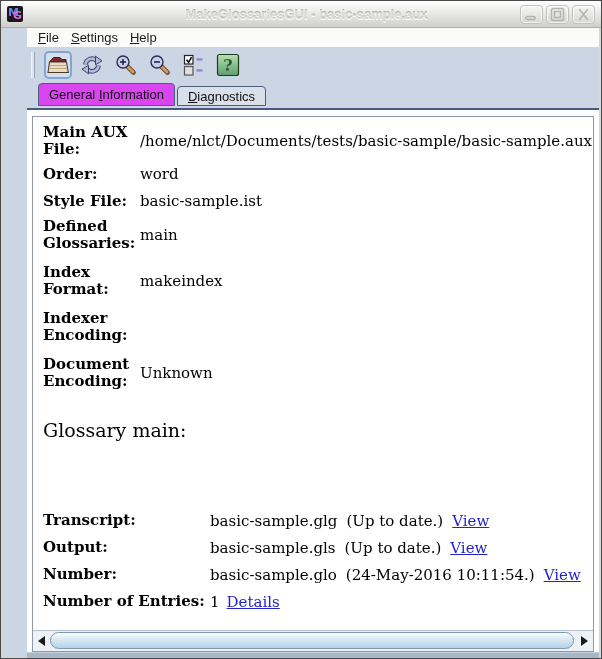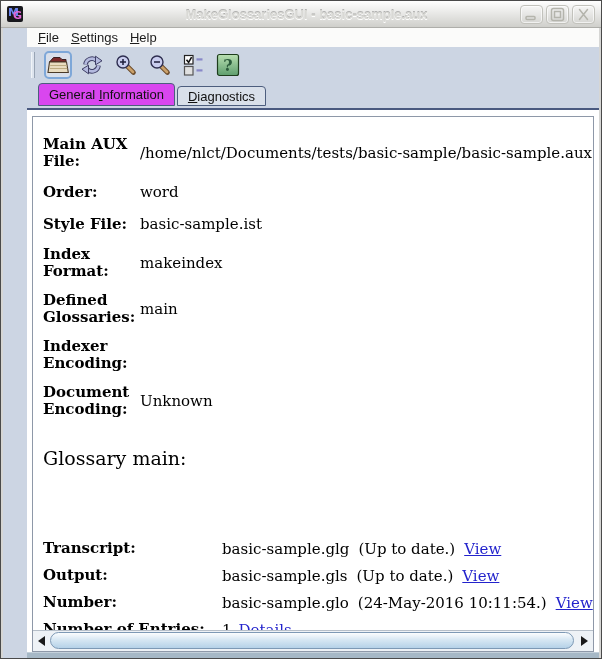--- a/index.html
+++ b/index.html
@@ -99,34 +99,34 @@
   }
   .scrollpane {
     flex:1; border:1px solid #8e98a8; background:#ffffff;
     display:flex; flex-direction:column; min-height:0;
   }
   .viewport {
     flex:1; overflow:hidden; padding:7px 8px 0 10px;
     font-family:"DejaVu Serif", serif; font-size:15px; color:#000;
   }
 
-  .frow { display:grid; grid-template-columns:97px 1fr; align-items:center;margin-top:12px; }
+  .frow { display:grid; grid-template-columns:97px 1fr; align-items:center; }
   .frow.tall  { min-height:34px; margin-bottom:12px; }
   .frow.tall1 { min-height:34px; margin-bottom:6px; }
   .frow.short { min-height:20px; margin-bottom:7px; }
   .flabel { font-weight:bold; line-height:17px; }
   .fvalue { white-space:nowrap; line-height:18px; }
 
   .glossary-heading {
     margin-top:29px; font-size:19px; font-weight:normal; line-height:23px;
   }
 
   .files-block { margin-top:68px; }
   .grow { display:grid; grid-template-columns:167px 1fr; align-items:center;
-          min-height:21px; margin-bottom:6px;gap:12px; }
+          min-height:21px; margin-bottom:6px; }
   .gvalue { display:flex; align-items:flex-end; gap:9px; white-space:nowrap; }
   .entries-value { display:flex; align-items:baseline; gap:7px; }
   a.link { color:#2323cc; text-decoration:underline; cursor:pointer; }
 
   
   .hscroll {
     flex:0 0 21px; height:21px; display:flex;
     background:#eef2f6; border-top:1px solid #b6bfc9;
   }
   .sb-btn { width:17px; display:flex; align-items:center; justify-content:center; }
@@ -260,26 +260,26 @@
           </div>
           <div class="frow short">
             <div class="flabel">Order:</div>
             <div class="fvalue">word</div>
           </div>
           <div class="frow short">
             <div class="flabel">Style File:</div>
             <div class="fvalue">basic-sample.ist</div>
           </div>
           <div class="frow tall">
+            <div class="flabel">Defined Glossaries:</div>
+            <div class="fvalue">main</div>
+          </div>
+          <div class="frow tall">
             <div class="flabel">Index Format:</div>
             <div class="fvalue">makeindex</div>
-          </div>
-          <div class="frow tall">
-            <div class="flabel">Defined Glossaries:</div>
-            <div class="fvalue">main</div>
           </div>
           <div class="frow tall">
             <div class="flabel">Indexer Encoding:</div>
           </div>
           <div class="frow tall">
             <div class="flabel">Document Encoding:</div>
             <div class="fvalue">Unknown</div>
           </div>
 
           <div class="glossary-heading">Glossary main:</div>

